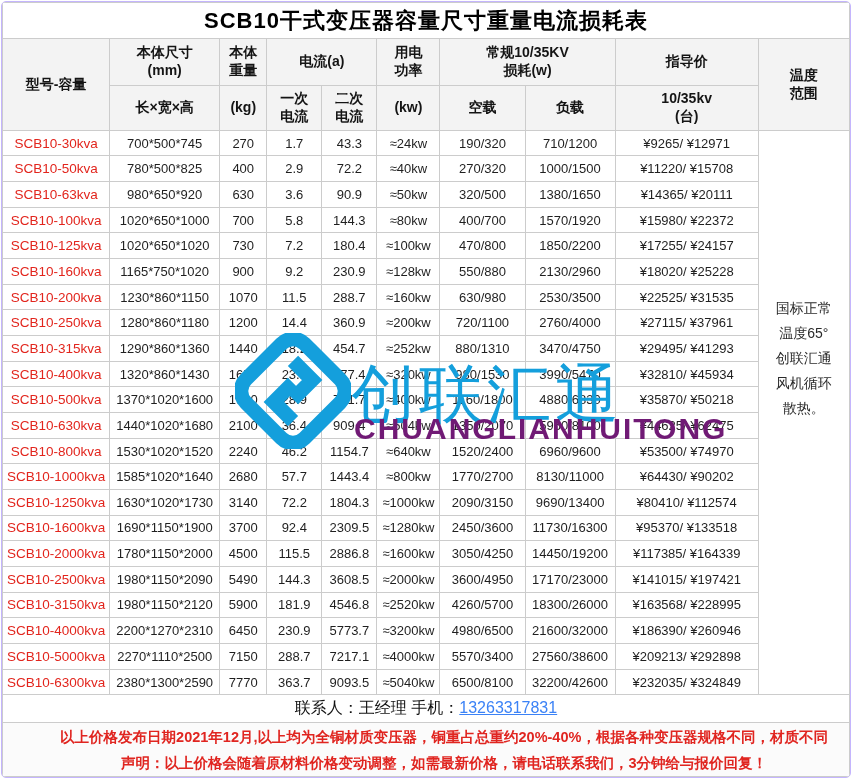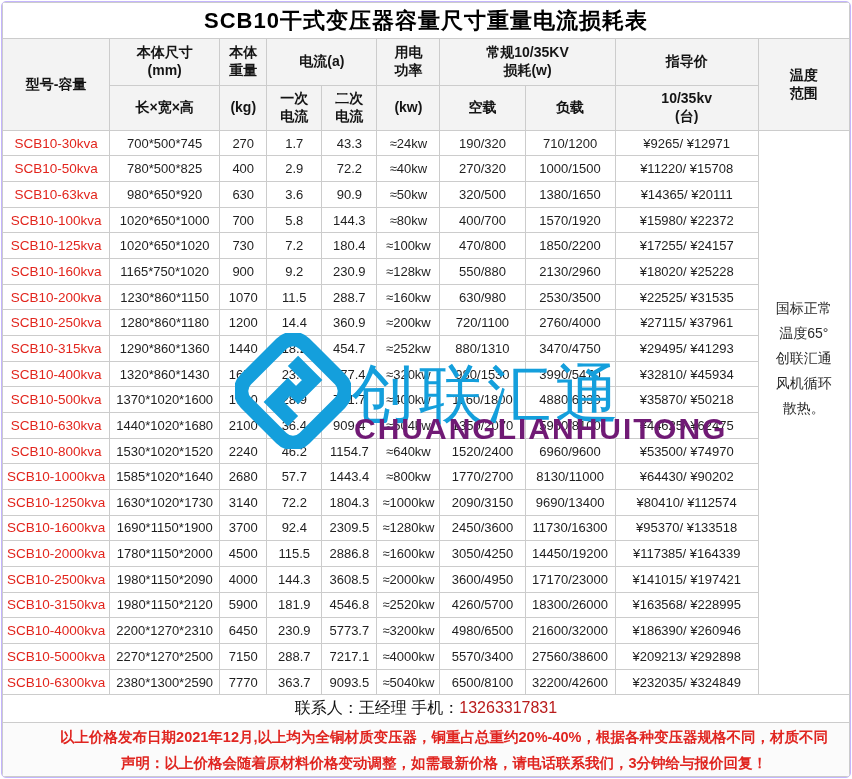--- a/index.html
+++ b/index.html
@@ -18,21 +18,21 @@
   }
   .title-cell{font-size:22px;font-weight:bold;color:#000;height:35px;letter-spacing:1px;}
   tr.h1{height:46px;}
   tr.h2{height:45px;}
   .hdr{background:#f3f3f3;font-weight:bold;font-size:14px;color:#141414;line-height:1.25;}
   tbody tr.data{height:25.5px;}
   td.model{color:#e2251d;font-size:13.5px;border-radius:6px;}
   .temp-cell{font-size:14px;color:#2a2a2a;}
   .temp-inner{line-height:25px;padding-bottom:108px;text-align:center;}
   .contact-row td{height:27px;font-size:16px;color:#111;}
-  .contact-phone{color:#b91c1c;}
+  .contact-phone{color:#3b82f6;text-decoration:underline;}
   .disclaimer-cell{
     background:#fbfbfb;color:#e02520;font-weight:bold;
     font-size:14.5px;line-height:26px;white-space:normal;padding-left:36px;
   }
   
   .watermark{position:absolute;left:0;top:0;width:100%;height:100%;pointer-events:none;z-index:5;}
   .wm-logo{position:absolute;left:233px;top:331px;width:116px;height:116px;}
   .wm-cn{
     position:absolute;left:349px;top:360px;font-size:64px;font-weight:400;
     color:#149fdc;letter-spacing:4px;line-height:1;white-space:nowrap;
@@ -301,21 +301,21 @@
           <td>115.5</td>
           <td>2886.8</td>
           <td>≈1600kw</td>
           <td>3050/4250</td>
           <td>14450/19200</td>
           <td>¥117385/ ¥164339</td>
         </tr>
         <tr class="data">
           <td class="model">SCB10-2500kva</td>
           <td>1980*1150*2090</td>
-          <td>4000</td>
+          <td>5490</td>
           <td>144.3</td>
           <td>3608.5</td>
           <td>≈2000kw</td>
           <td>3600/4950</td>
           <td>17170/23000</td>
           <td>¥141015/ ¥197421</td>
         </tr>
         <tr class="data">
           <td class="model">SCB10-3150kva</td>
           <td>1980*1150*2120</td>
@@ -333,21 +333,21 @@
           <td>6450</td>
           <td>230.9</td>
           <td>5773.7</td>
           <td>≈3200kw</td>
           <td>4980/6500</td>
           <td>21600/32000</td>
           <td>¥186390/ ¥260946</td>
         </tr>
         <tr class="data">
           <td class="model">SCB10-5000kva</td>
-          <td>2270*1270*2500</td>
+          <td>2270*1110*2500</td>
           <td>7150</td>
           <td>288.7</td>
           <td>7217.1</td>
           <td>≈4000kw</td>
           <td>5570/3400</td>
           <td>27560/38600</td>
           <td>¥209213/ ¥292898</td>
         </tr>
         <tr class="data">
           <td class="model">SCB10-6300kva</td>

